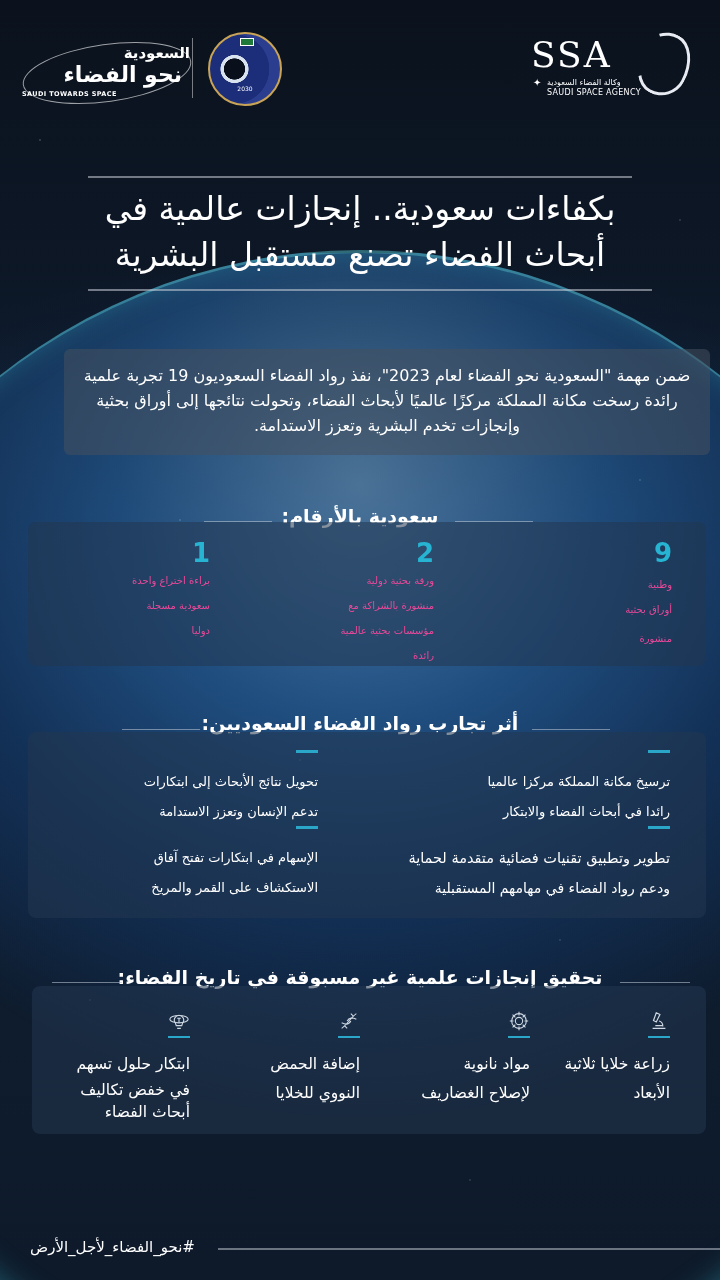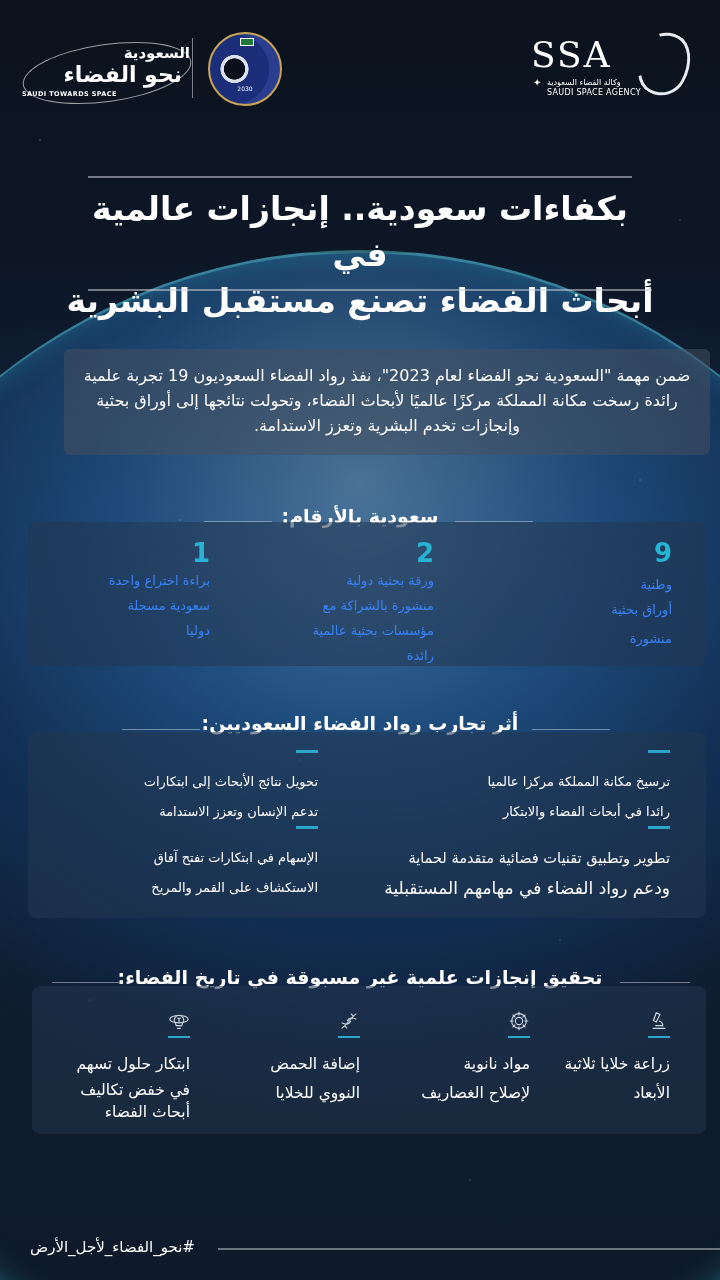--- a/index.html
+++ b/index.html
@@ -66,21 +66,21 @@
   }
   .logo-right .ar { position: absolute; left: 22px; top: 48px; font-size: 8px; color:#fff; direction: rtl; }
   .logo-right .en { position: absolute; left: 8px; top: 58px; font-size: 8px; color:#fff; letter-spacing: 0.3px; }
   .logo-right .emblem { position: absolute; left: 8px; top: 47px; font-size: 10px; color:#fff; }
 
   
   .rule { position: absolute; height: 2px; background: rgba(200,205,215,0.55); }
   .title {
     position: absolute; left: 60px; right: 60px; top: 186px;
     direction: rtl; text-align: center;
-    font-size: 33px; font-weight: bold; line-height: 46px; color: #fff;
+    font-size: 33px; font-weight: normal; line-height: 46px; color: #fff;
   }
 
   .intro {
     position: absolute; left: 64px; right: 10px; top: 349px; height: 106px;
     background: rgba(70,80,95,0.55); border-radius: 6px;
     direction: rtl; text-align: center; padding: 14px 18px 0 18px;
     font-size: 16px; line-height: 25px; color:#fff;
   }
 
   .section-title {
@@ -89,21 +89,21 @@
   }
   .section-line { position: absolute; height: 1px; background: rgba(180,190,205,0.6); }
 
   .card {
     position: absolute; background: rgba(35,55,80,0.55); border-radius: 8px;
   }
 
   
   .num-col { position: absolute; direction: rtl; text-align: right; }
   .num-col .n { font-size: 26px; font-weight: bold; color: #27b4d3; line-height: 30px; }
-  .num-col .t { font-size: 13px; line-height: 25px; color: #3b82f6; }
+  .num-col .t { font-size: 10px; line-height: 25px; color: #ec4899; }
 
   
   .imp { position: absolute; direction: rtl; text-align: right; width: 290px; }
   .imp .dash { width: 22px; height: 3px; background: #2aa6c8; margin-bottom: 14px; }
   .imp .t { font-size: 13px; line-height: 30px; color:#fff; }
 
   
   .ach { position: absolute; direction: rtl; text-align: right; width: 140px; }
   .ach .ico { width: 22px; height: 22px; margin-left: 0; display:block; }
   .ach .uline { width: 22px; height: 2px; background: #2aa6c8; margin: 4px 0 12px 0; }
@@ -193,21 +193,21 @@
     <div class="t">رائدا في أبحاث الفضاء والابتكار</div>
   </div>
   <div class="imp" style="right:402px; top:750px; width:290px;">
     <div class="dash"></div>
     <div class="t">تحويل نتائج الأبحاث إلى ابتكارات</div>
     <div class="t">تدعم الإنسان وتعزز الاستدامة</div>
   </div>
   <div class="imp" style="right:50px; top:826px; width:340px;">
     <div class="dash"></div>
     <div class="t" style="font-size:14.5px;">تطوير وتطبيق تقنيات فضائية متقدمة لحماية</div>
-    <div class="t" style="font-size:17px;">ودعم رواد الفضاء في مهامهم المستقبلية</div>
+    <div class="t" style="font-size:14px;">ودعم رواد الفضاء في مهامهم المستقبلية</div>
   </div>
   <div class="imp" style="right:402px; top:826px; width:290px;">
     <div class="dash"></div>
     <div class="t">الإسهام في ابتكارات تفتح آفاق</div>
     <div class="t">الاستكشاف على القمر والمريخ</div>
   </div>
 
   <div class="section-title" style="top:966px;">تحقيق إنجازات علمية غير مسبوقة في تاريخ الفضاء:</div>
   <div class="section-line" style="left:52px; width:70px; top:982px;"></div>
   <div class="section-line" style="left:620px; width:70px; top:982px;"></div>

